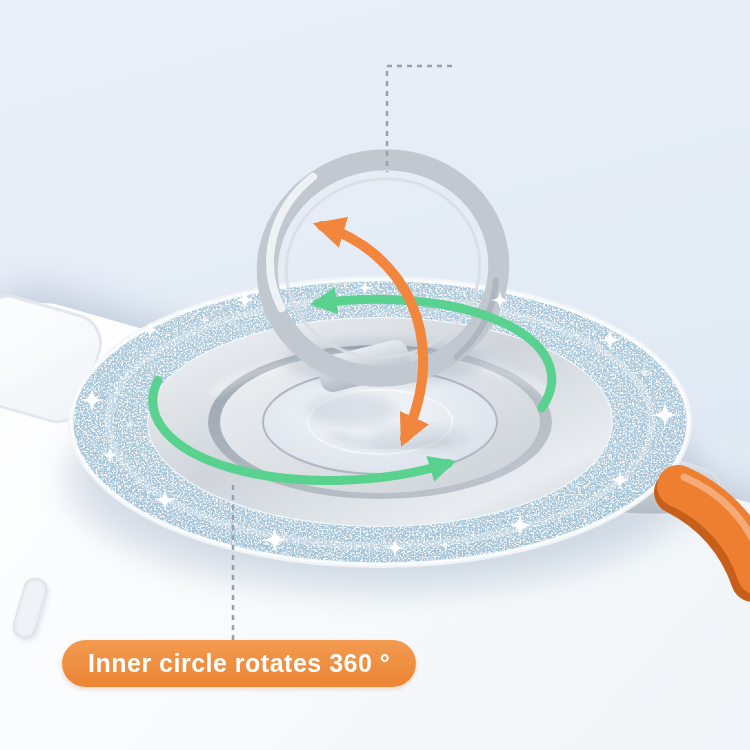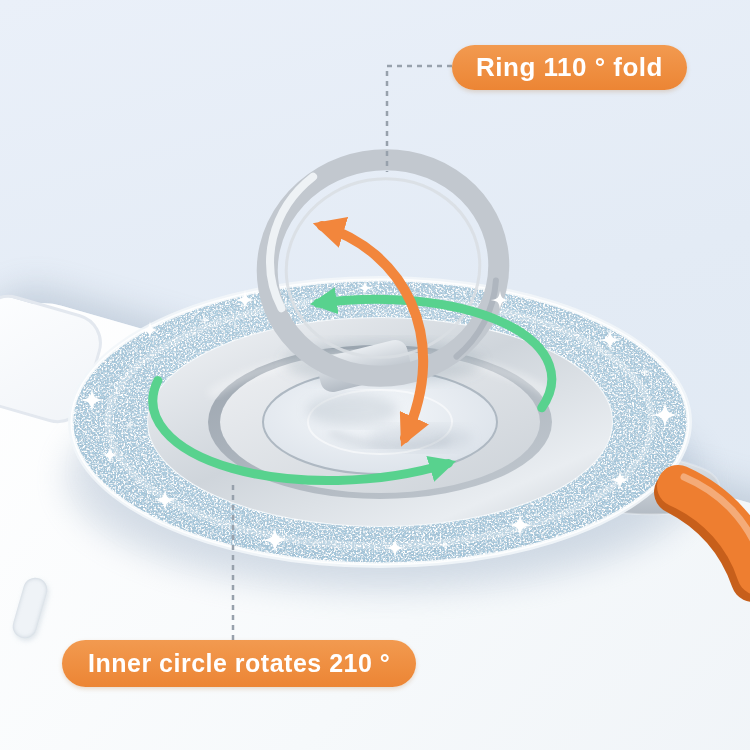--- a/index.html
+++ b/index.html
@@ -180,21 +180,18 @@
       <use href="#spark" transform="translate(645,372) scale(0.5)" opacity="0.7"></use>
       <use href="#spark" transform="translate(130,425) scale(0.45)" opacity="0.7"></use>
     </g>
 
     <g fill="none" stroke="#97a1ac" stroke-width="2.5" stroke-dasharray="5 5">
       <path d="M452,66 L387,66 L387,172"></path>
       <path d="M233,640 L233,484"></path>
     </g>
   </svg>
 
-  <div class="callout callout-top">
-    <span>Ring 110 ° fold</span>
-  </div>
 
   <div class="callout callout-bottom">
-    <span>Inner circle rotates 210 °</span>
+    <span>Inner circle rotates 360 °</span>
   </div>
 
 </div>
 
 </body></html>

